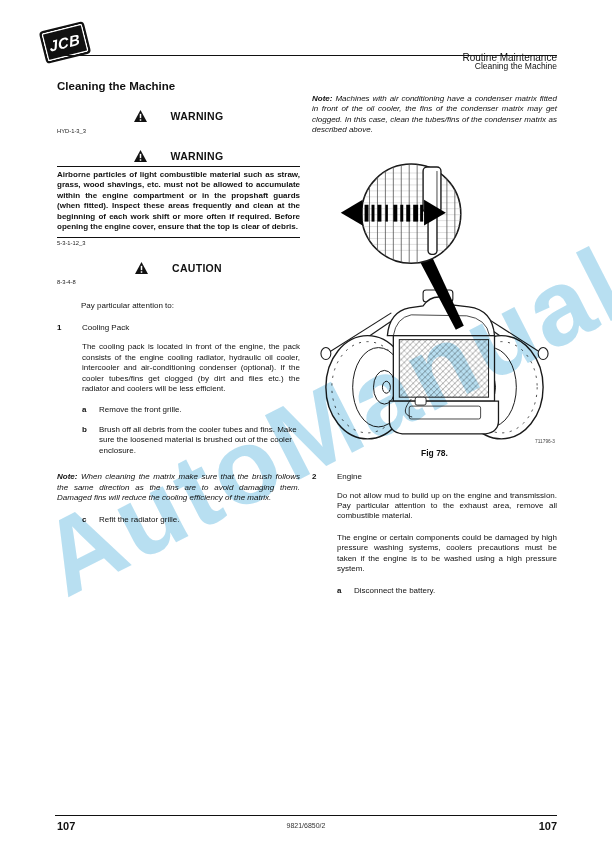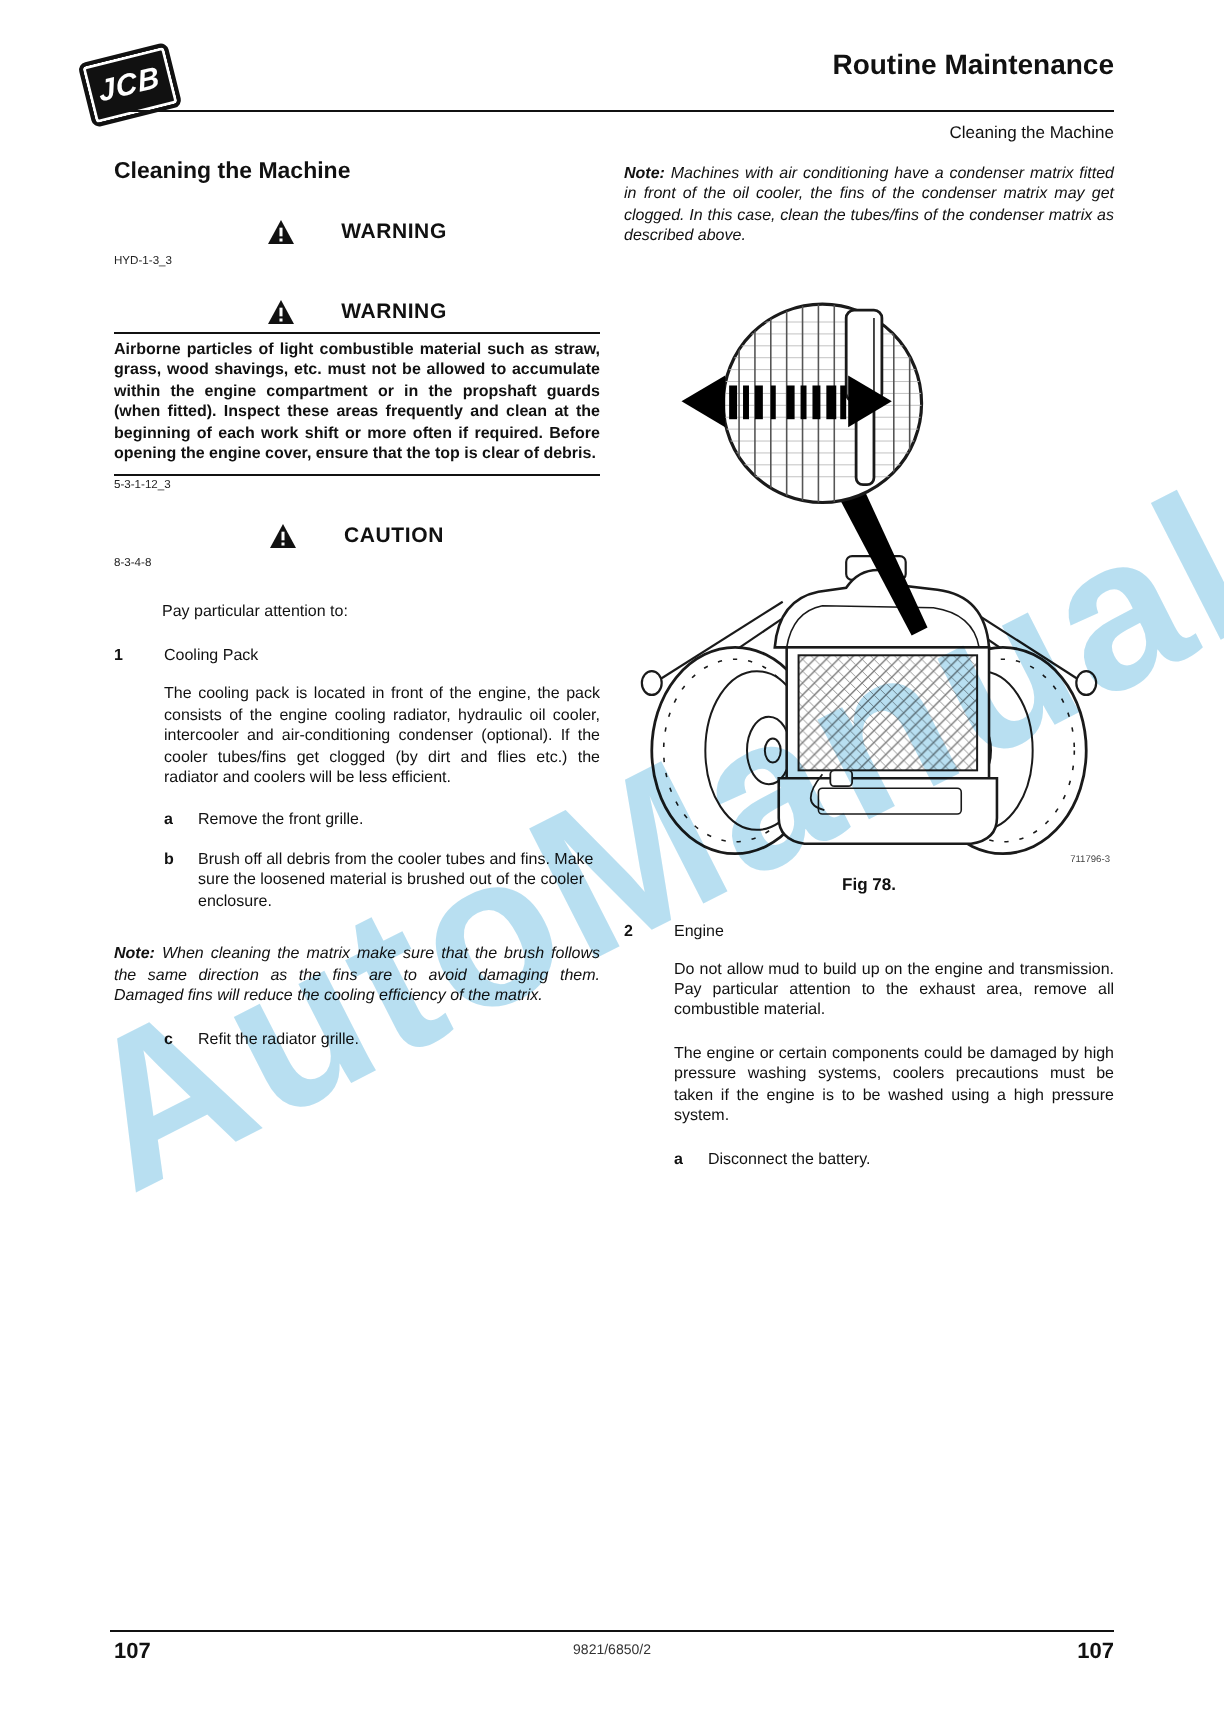--- a/index.html
+++ b/index.html
@@ -13,39 +13,39 @@
   .logo {
     position:absolute; left:42px; top:26px; width:46px; height:33px;
     background:#111; border-radius:4px; transform:rotate(-14deg);
     display:flex; align-items:center; justify-content:center;
     border:2px solid #111; box-shadow:0 0 0 1.5px #fff inset;
   }
   .logo span {
     color:#fff; font-weight:bold; font-style:italic; font-size:15px;
     letter-spacing:0.5px; transform:skewX(-6deg);
   }
-  .hdr-title { position:absolute; right:55px; top:24px; font-size:14px; font-weight:bold; }
+  .hdr-title { position:absolute; right:55px; top:52px; font-size:10px; font-weight:normal; }
   .hdr-rule  { position:absolute; left:55px; right:55px; top:55px; height:0; border-top:1.4px solid #111; }
   .hdr-sub   { position:absolute; right:55px; top:61px; font-size:8.5px; }
   
   .col-left  { position:absolute; left:57px;  top:80px; width:243px; }
   .col-right { position:absolute; left:312px; top:82px; width:245px; }
   .page-heading { font-size:11.5px; font-weight:bold; margin-bottom:18px; }
   
   .warnbox { margin-bottom:16px; }
   .warnhead { display:flex; align-items:center; justify-content:center; gap:24px; margin-bottom:4px; }
   .warnhead .wlabel { font-size:10.5px; font-weight:bold; letter-spacing:0.3px; }
   .warn-tri { width:13px; height:12px; display:block; }
   .warntext {
     font-size:8px; font-weight:bold; line-height:10.6px; text-align:justify;
     border-top:1px solid #111; border-bottom:1px solid #111; padding:3px 0 4px 0;
   }
   .codeline { font-size:5.8px; color:#222; padding-top:1.5px; }
   .bodytext { font-size:8px; line-height:10.4px; text-align:justify; }
-  .itext { font-style:italic; }
+  .itext { font-style:italic;margin-top:12px; }
   .numitem { display:flex; margin-bottom:10px; }
   .numitem .num { width:25px; font-size:8px; font-weight:bold; flex:none; }
   .numitem .ntitle { font-size:8px; }
   .indent1 { margin-left:25px; }
   .step { display:flex; margin-top:10px; }
   .step .letter { width:17px; font-size:8px; font-weight:bold; flex:none; }
   .step .stext { font-size:8px; line-height:10.4px; flex:1; }
   .para-gap { margin-top:10px; }
   .note-para { margin-top:16px; font-size:8px; line-height:10.4px; text-align:justify; }
   

